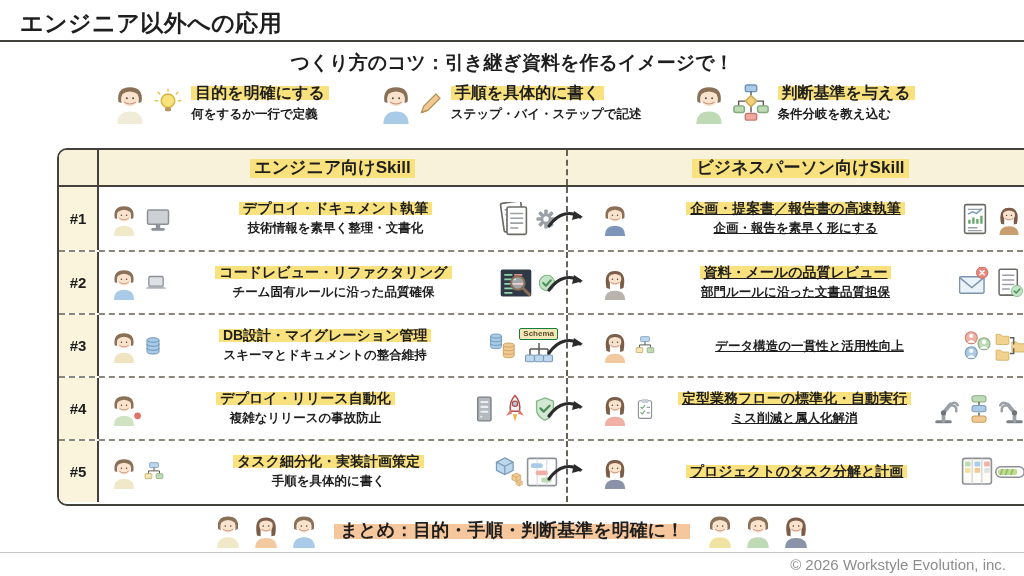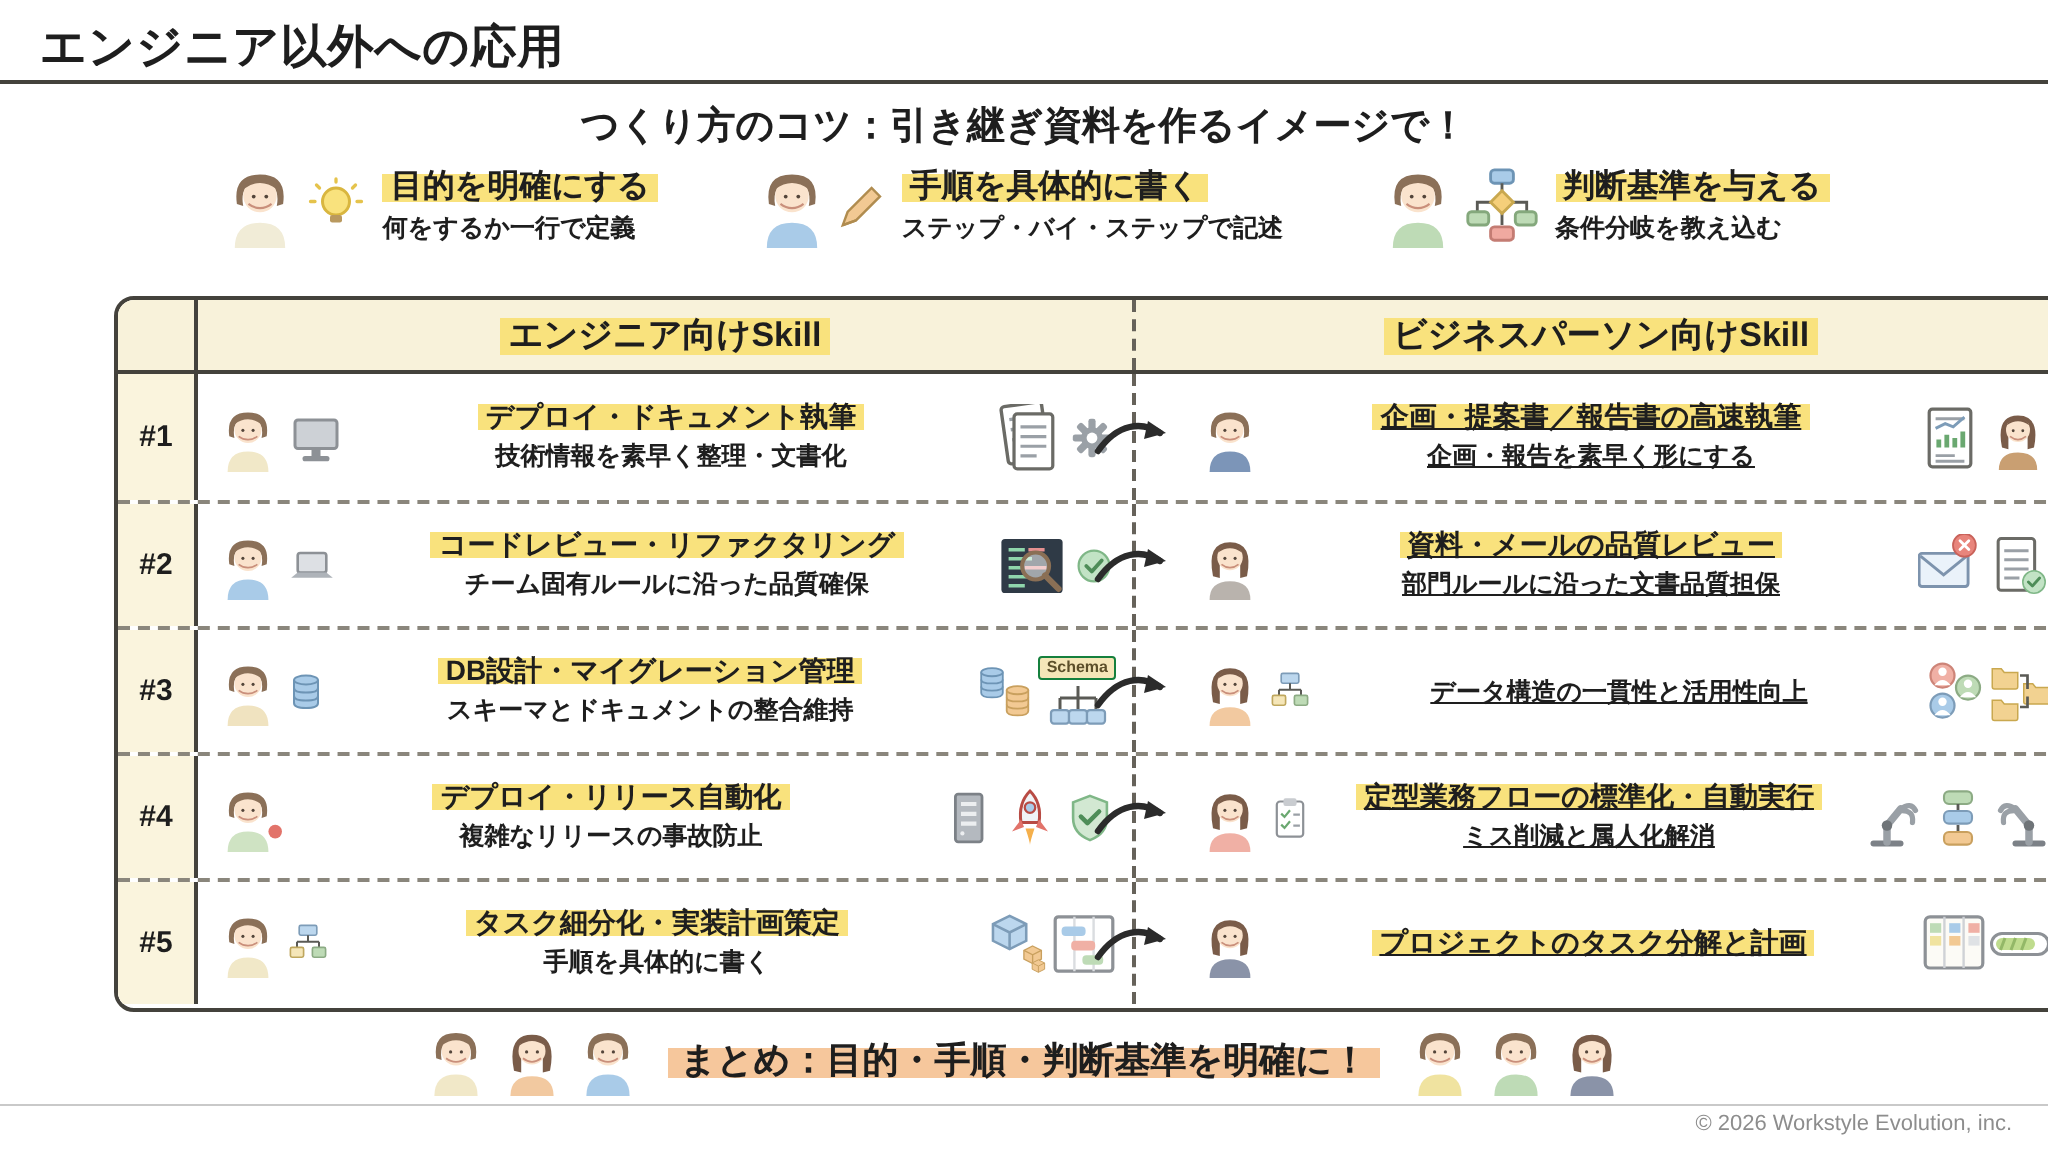--- a/index.html
+++ b/index.html
@@ -45,21 +45,21 @@
   .schema-wrap { display:flex; flex-direction:column; align-items:center; gap:1px; }
   .schema-tag { font-size:8px; font-weight:700; background:#f5e6b8; border:1px solid #15803d;
                 border-radius:2px; padding:0 3px; line-height:10px; color:#5c4f2a; }
 
   .summary { position:absolute; top:509px; left:0; width:1024px; height:42px;
              display:flex; align-items:center; justify-content:center; gap:12px; }
   .people { display:flex; align-items:flex-end; gap:2px; }
   .summary-text { font-size:18px; font-weight:700; }
 
   .footer-rule { position:absolute; top:552px; left:0; width:1024px; border-top:1.5px solid #c9c9c9; }
-  .copyright { position:absolute; top:556px; right:18px; font-size:11px; color:#8d8d8d; }
+  .copyright { position:absolute; top:556px; right:18px; font-size:15px; color:#8d8d8d; }
 </style>
 </head>
 <body>
 
 <svg width="0" height="0" style="position:absolute">
   <defs>
     <g id="i-person">
       <path d="M9 19 q-2 -14 11 -14 q13 0 11 14 l-3 1 q2 -11 -8 -11 q-10 0 -8 11z" fill="var(--hair,#8b7058)"></path>
       <circle cx="20" cy="15" r="8" fill="#fae3cd"></circle>
       <path d="M12 12 q2 -6 8 -6 q6 0 8 6 q-4 -3 -8 -3 q-4 0 -8 3z" fill="var(--hair,#8b7058)"></path>

